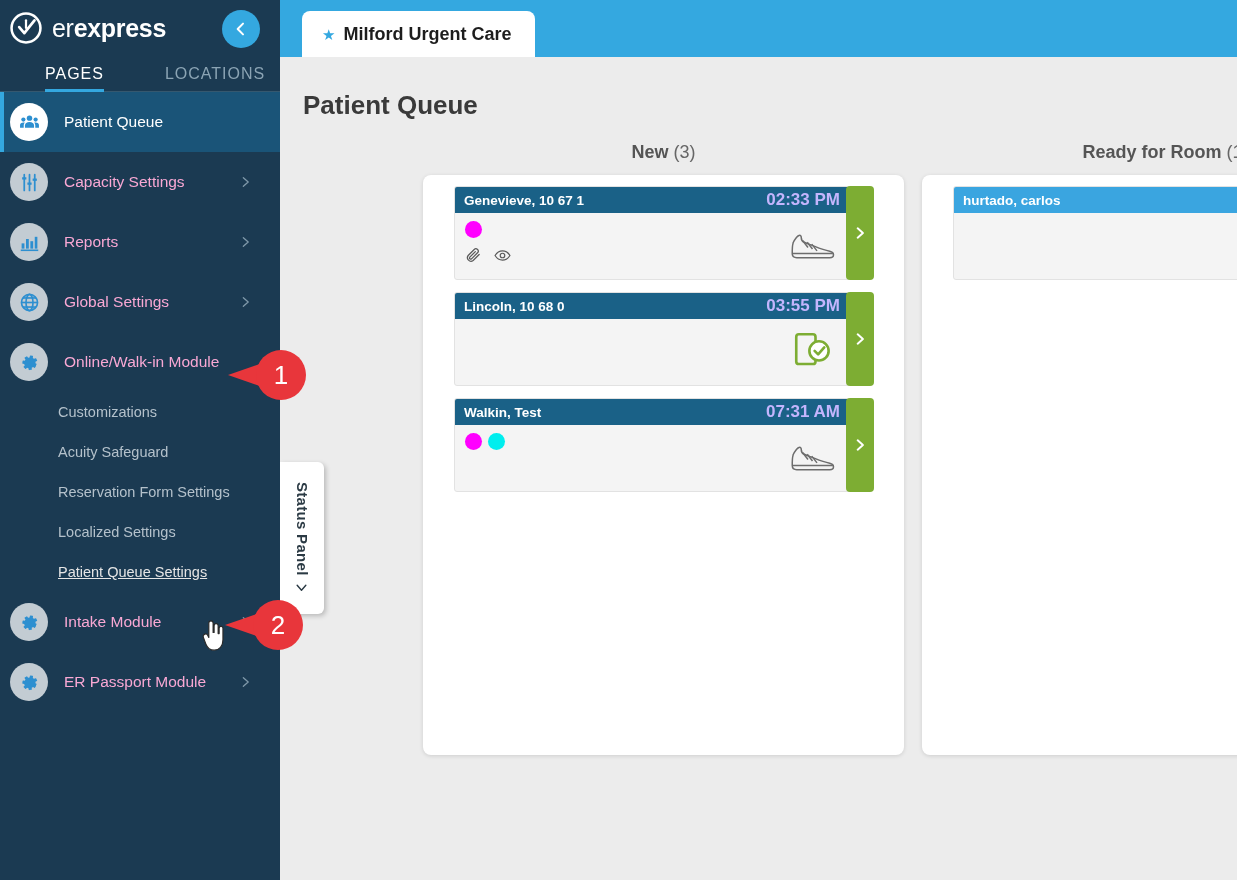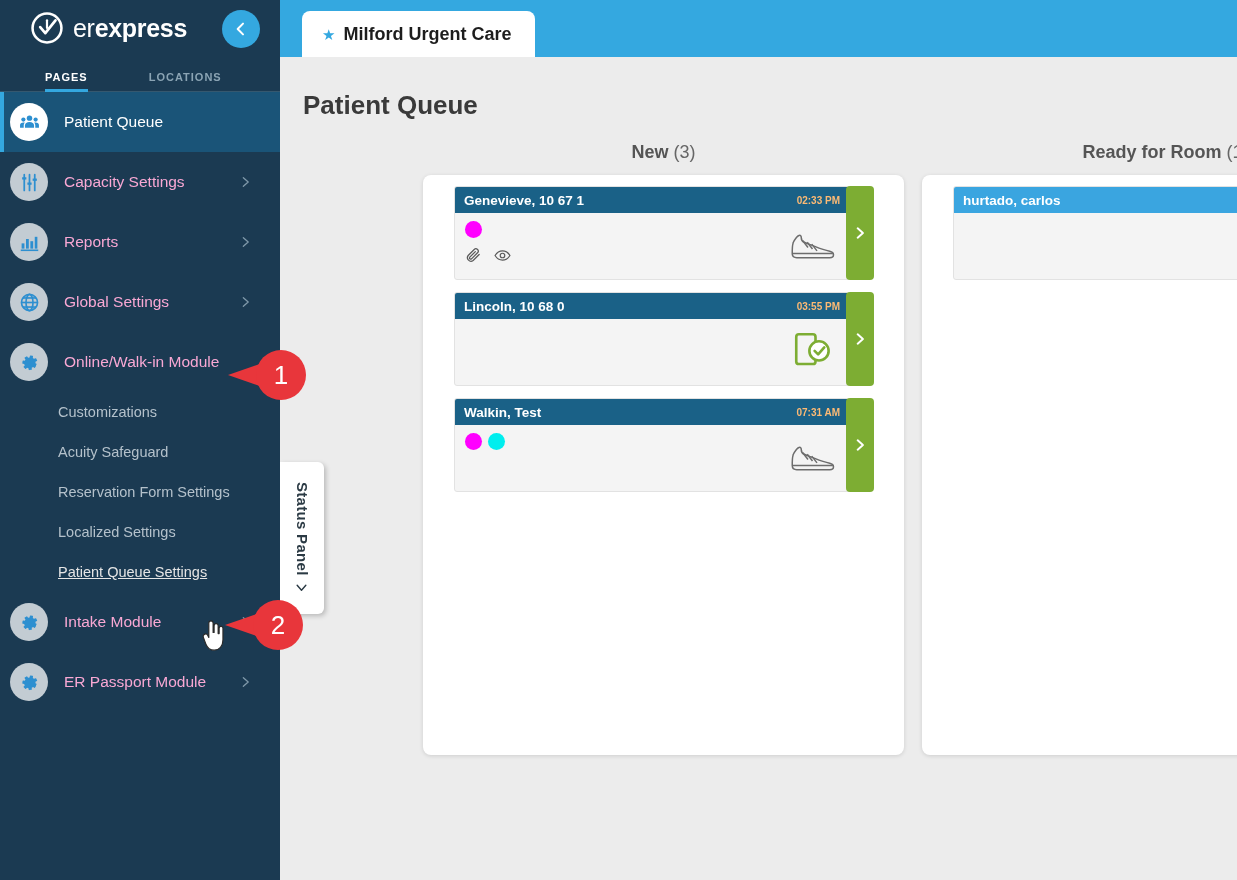--- a/index.html
+++ b/index.html
@@ -13,21 +13,21 @@
 
   
   .sidebar {
     position: absolute; left: 0; top: 0;
     width: 280px; height: 880px;
     background: #1b3a52;
     z-index: 20;
   }
   .brand {
     height: 56px; display: flex; align-items: center;
-    padding-left: 30px; position: relative;
+    padding-left: 9px; position: relative;
   }
   .brand-logo { width: 34px; height: 34px; flex: 0 0 34px; }
   .brand-text {
     margin-left: 9px; color: #ffffff; font-size: 25px;
     letter-spacing: -0.3px; line-height: 1;
   }
   .brand-text b { font-weight: 700; }
   .brand-text span.thin { font-weight: 400; }
   .collapse-btn {
     position: absolute; left: 222px; top: 10px;
@@ -35,21 +35,21 @@
     background: #34a8e0; display: flex; align-items: center;
     justify-content: center; cursor: pointer;
   }
   .collapse-btn svg { width: 16px; height: 16px; }
 
   .nav-tabs {
     display: flex; height: 36px; align-items: flex-end;
     border-bottom: 1px solid #35586f; position: relative;
   }
   .nav-tab {
-    font-size: 11px; font-weight: 700; letter-spacing: 1px;
+    font-size: 16px; font-weight: 400; letter-spacing: 1px;
     padding: 0 0 8px 0; cursor: pointer; position: relative;
   }
   .nav-tab.t1 { margin-left: 45px; color: #ffffff; }
   .nav-tab.t2 { margin-left: 61px; color: #8ba4b4; }
   .nav-tab.t1::after {
     content: ""; position: absolute; left: 0; right: 0; bottom: -1px;
     height: 3px; background: #34a8e0;
   }
 
   .nav-list { padding-top: 0; }
@@ -161,21 +161,21 @@
     width: 396px;
     overflow: hidden;
   }
   .card-head {
     background: #1a6187; height: 26px;
     display: flex; align-items: center; justify-content: space-between;
     padding: 0 9px;
   }
   .card-head.light { background: #3aa5e0; }
   .card-name { font-size: 13.5px; font-weight: 700; color: #ffffff; }
-  .card-time { font-size: 10px; font-weight: 700; color: #fdba74; }
+  .card-time { font-size: 17px; font-weight: 700; color: #c4b5fd; }
   .card-body {
     height: 66px; position: relative; padding: 8px 10px;
   }
   .dots { display: flex; gap: 6px; }
   .dot { width: 17px; height: 17px; border-radius: 50%; }
   .mini-icons {
     display: flex; gap: 12px; align-items: center; margin-top: 9px;
   }
   .mini-icons svg { width: 17px; height: 17px; display: block; }
   .card-big-icon {

